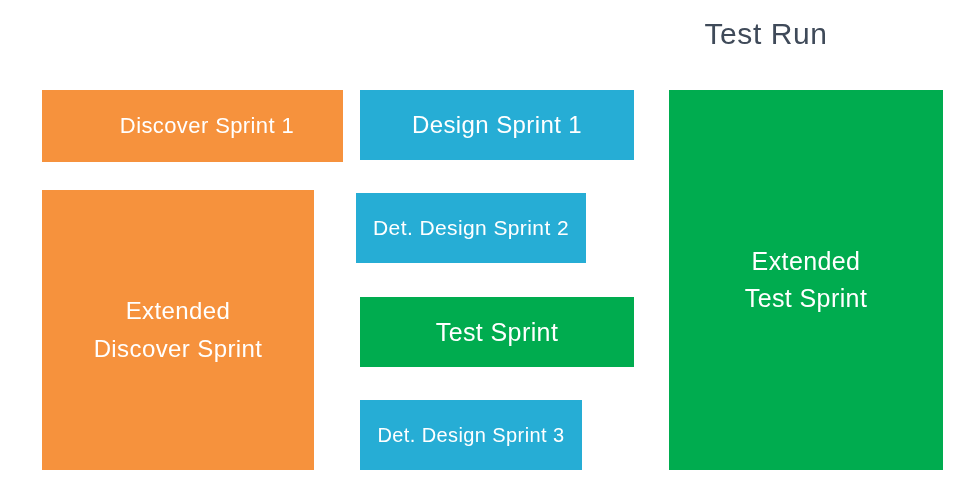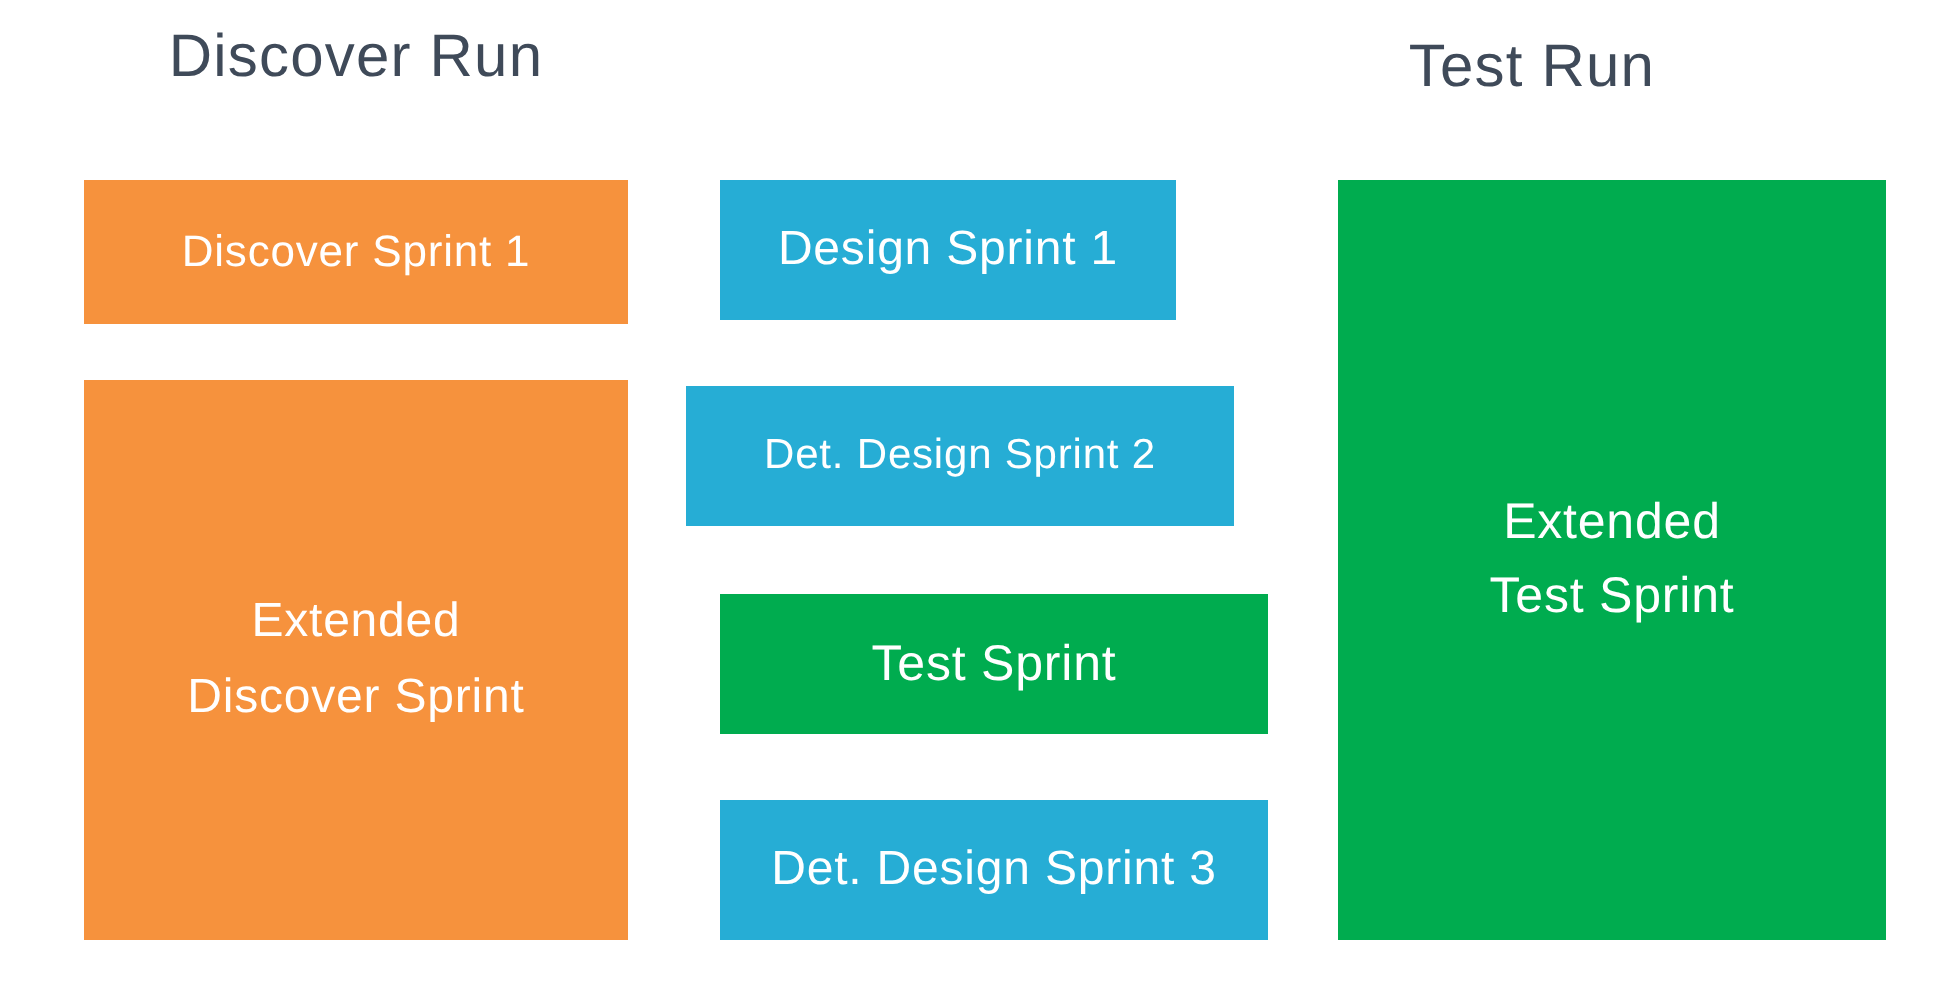--- a/index.html
+++ b/index.html
@@ -34,36 +34,35 @@
     justify-content: center;
     color: #ffffff;
     text-align: center;
     white-space: pre-line;
     letter-spacing: 0.4px;
   }
   .orange { background: #f6923d; }
   .blue   { background: #26add5; }
   .green  { background: #00ac4f; }
 
-  .b-discover-1 { left: 42px;  top: 90px;  width: 272px; height: 72px;  font-size: 22px; }
+  .b-discover-1 { left: 42px;  top: 90px;  width: 272px; height: 72px;  font-size: 22px; padding-left: 29px; }
   .b-ext-disc   { left: 42px;  top: 190px; width: 272px; height: 280px; font-size: 24px; line-height: 1.58; }
 
-  .b-design-1   { left: 360px; top: 90px;  width: 228px; height: 70px;  font-size: 24px; }
-  .b-det-2      { left: 343px; top: 193px; width: 274px; height: 70px;  font-size: 21px; }
+  .b-design-1   { left: 360px; top: 90px;  width: 274px; height: 70px;  font-size: 24px; }
+  .b-det-2      { left: 356px; top: 193px; width: 230px; height: 70px;  font-size: 21px; }
   .b-test-spr   { left: 360px; top: 297px; width: 274px; height: 70px;  font-size: 25px; }
-  .b-det-3      { left: 360px; top: 400px; width: 274px; height: 70px;  font-size: 24px; text-align: center; }
+  .b-det-3      { left: 360px; top: 400px; width: 222px; height: 70px;  font-size: 20px; text-align: center; }
 
   .b-ext-test   { left: 669px; top: 90px;  width: 274px; height: 380px; font-size: 25px; line-height: 1.5; }
 </style>
 </head>
 <body>
 
 <div class="canvas">
 
-  <div class="col-header hdr-discover">Discover Run</div>
   <div class="col-header hdr-test">Test Run</div>
 
   <div class="box orange b-discover-1">Discover Sprint 1</div>
   <div class="box orange b-ext-disc">Extended
 Discover Sprint</div>
 
   <div class="box blue b-design-1">Design Sprint 1</div>
   <div class="box blue b-det-2">Det. Design Sprint 2</div>
   <div class="box green b-test-spr">Test Sprint</div>
   <div class="box blue b-det-3">Det. Design Sprint 3</div>

